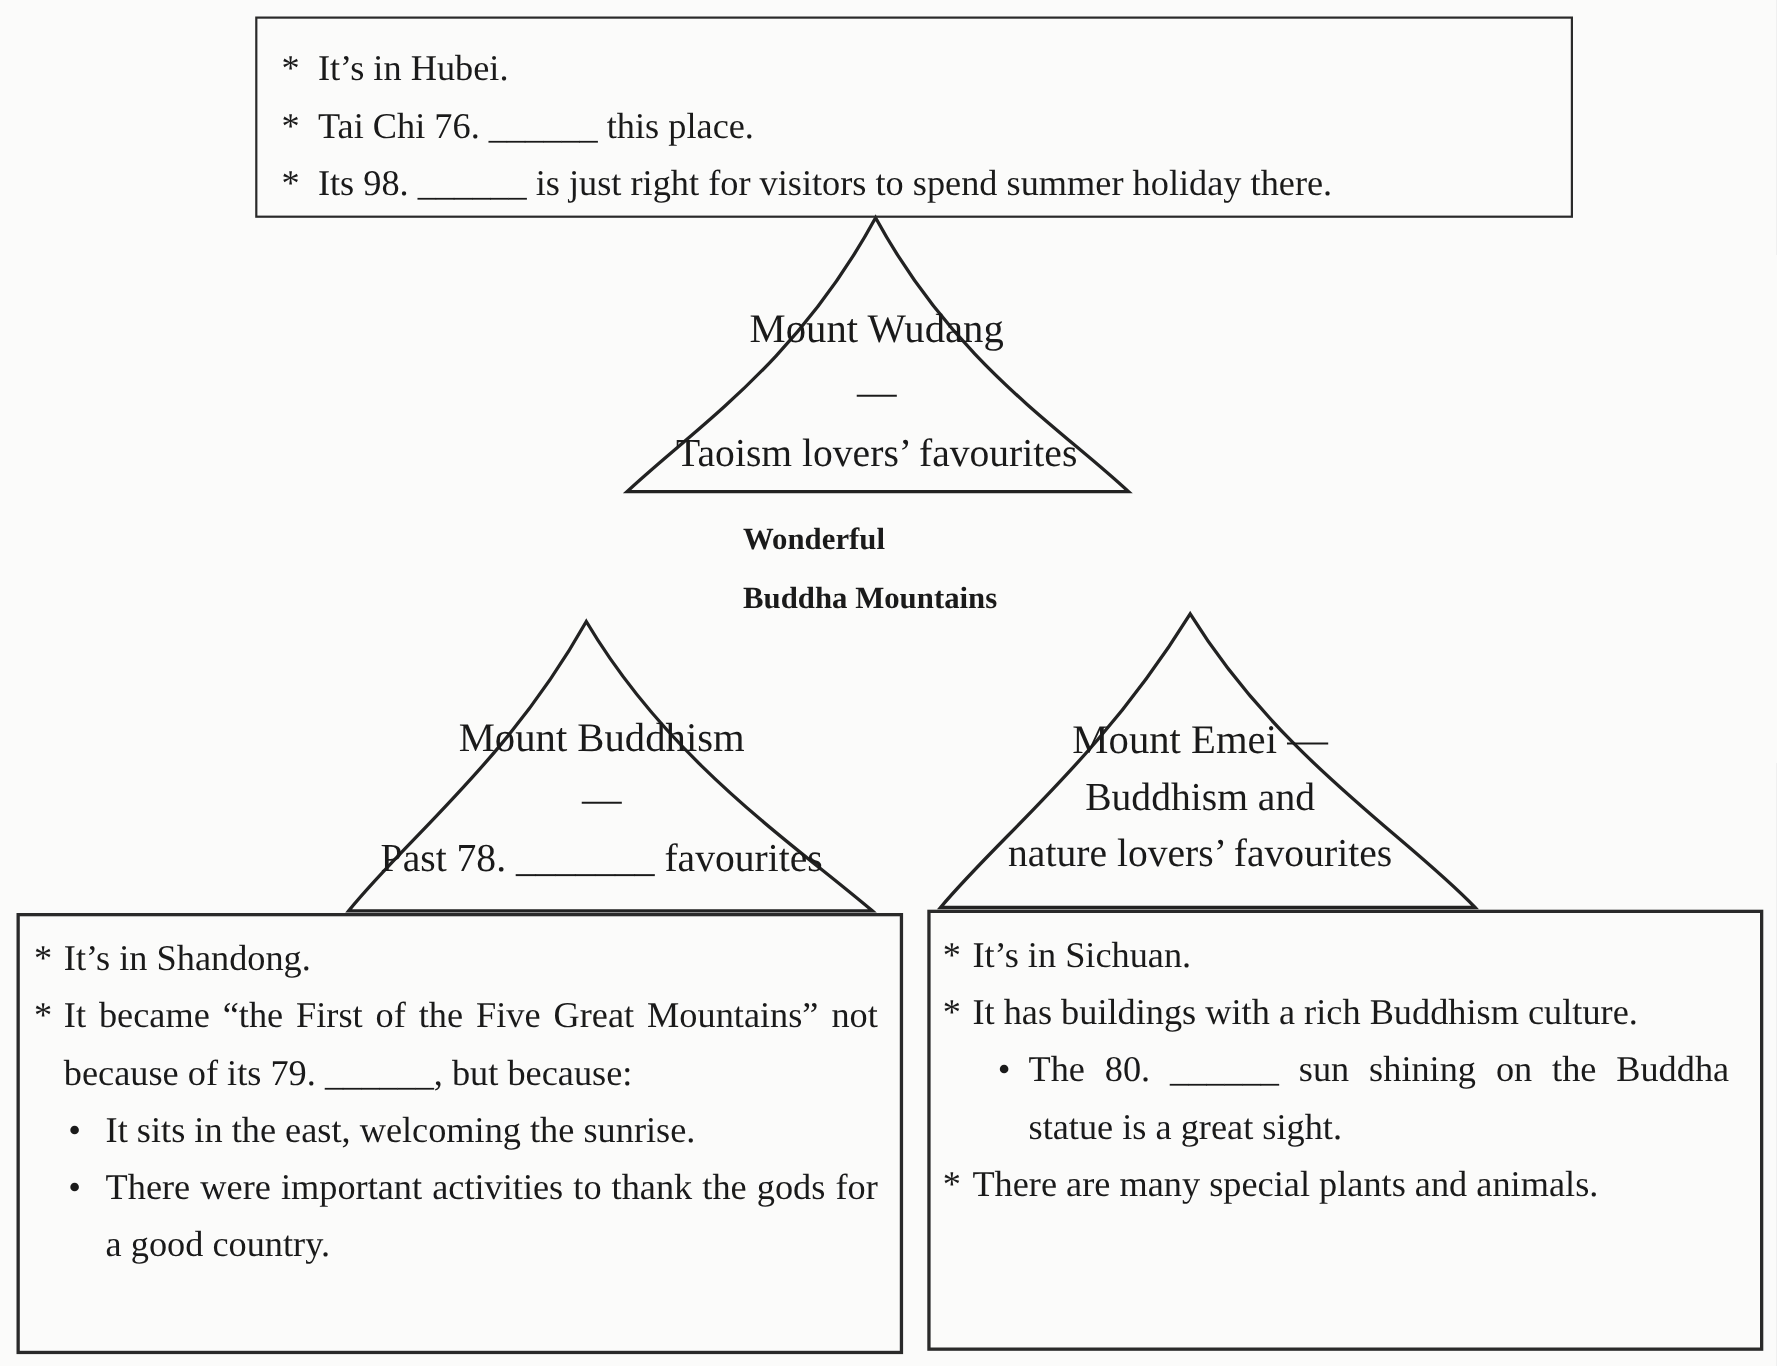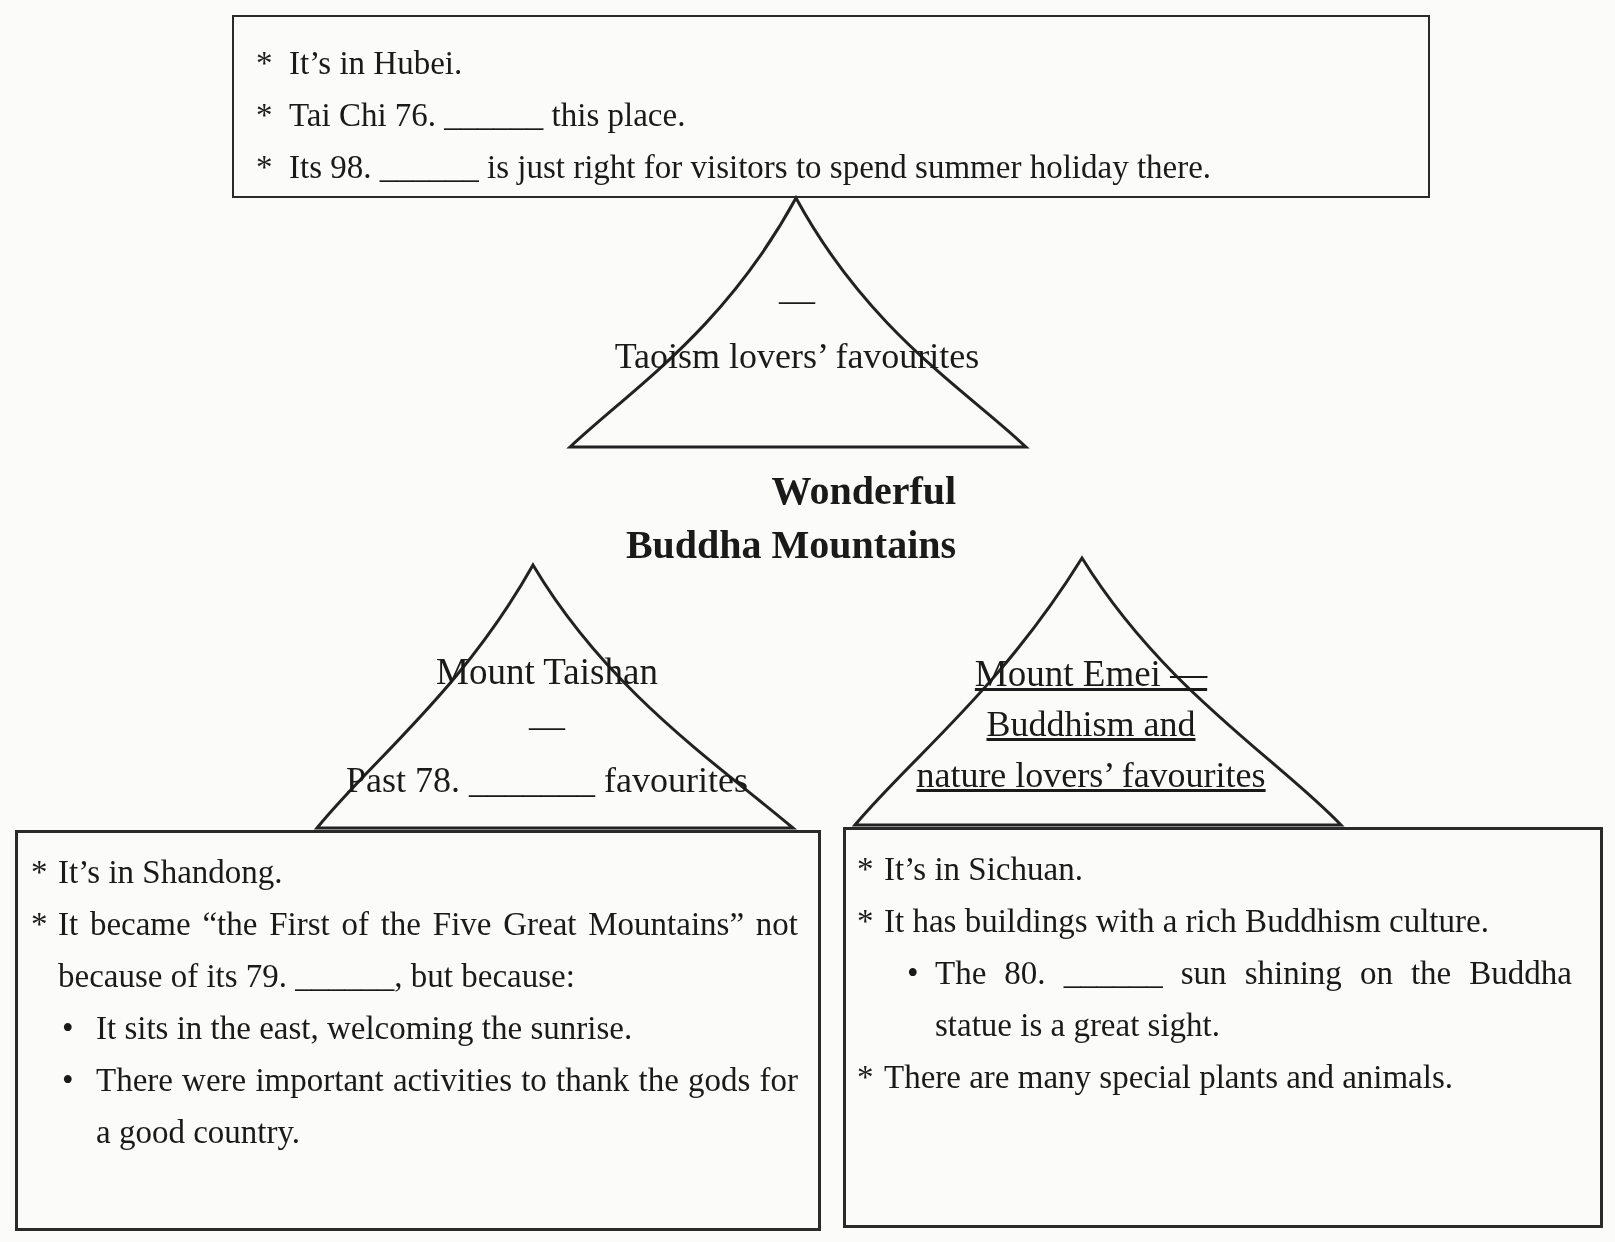--- a/index.html
+++ b/index.html
@@ -20,23 +20,23 @@
   .tx{flex:1;font-family:Liberation Serif, serif;}
   .left-box .tx,.right-box .tx{text-align:justify;}
   .row.sub{margin-left:31px;}
   .row.sub .mk{flex:0 0 34px;}
   .right-box .row.sub{margin-left:50px;}
   .right-box .row.sub .mk{flex:0 0 28px;}
   .mtn-label{position:absolute;transform:translateX(-50%);text-align:center;white-space:nowrap;font-size:36px;}
   .mtn-label .nm{font-size:37px;}
   .wudang-label{left:797px;top:272px;line-height:56px;}
   .taishan-label{left:547px;top:645px;line-height:54px;}
-  .emei-label{left:1091px;top:648px;line-height:51px;text-decoration:underline;}
+  .emei-label{left:1091px;top:648px;line-height:51px;}
   .diagram-title{position:absolute;left:791px;top:464px;transform:translateX(-50%);
-    text-align:right;font-weight:bold;font-size:40px;line-height:54px;white-space:nowrap;}
+    text-align:left;font-weight:bold;font-size:28px;line-height:54px;white-space:nowrap;}
 </style>
 </head>
 <body>
 
 <div class="canvas">
 
   <svg class="shapes" viewBox="0 0 1615 1242">
     <path d="M 570 447 C 633 388 724 330 796 198 C 868 330 963 388 1026 447 Z"></path>
     <path d="M 317 828 C 372 760 462 691 533 565 C 608 691 716 763 793 828 Z"></path>
     <path d="M 855 825 C 912 757 1000 690 1082 558 C 1164 690 1278 759 1341 825 Z"></path>
@@ -51,31 +51,32 @@
       <span class="mk">*</span>
       <span class="tx">Tai Chi 76. ______ this place.</span>
     </div>
     <div class="row">
       <span class="mk">*</span>
       <span class="tx">Its 98. ______ is just right for visitors to spend summer holiday there.</span>
     </div>
   </div>
 
   <div class="mtn-label wudang-label">
+    <div class="nm">Mount Wudang</div>
     <div>—</div>
     <div>Taoism lovers’ favourites</div>
   </div>
 
   <div class="diagram-title">
     <div>Wonderful</div>
     <div>Buddha Mountains</div>
   </div>
 
   <div class="mtn-label taishan-label">
-    <div class="nm">Mount Taishan</div>
+    <div class="nm">Mount Buddhism</div>
     <div>—</div>
     <div>Past 78. _______ favourites</div>
   </div>
 
   <div class="mtn-label emei-label">
     <div class="nm">Mount Emei —</div>
     <div>Buddhism and</div>
     <div>nature lovers’ favourites</div>
   </div>
 

